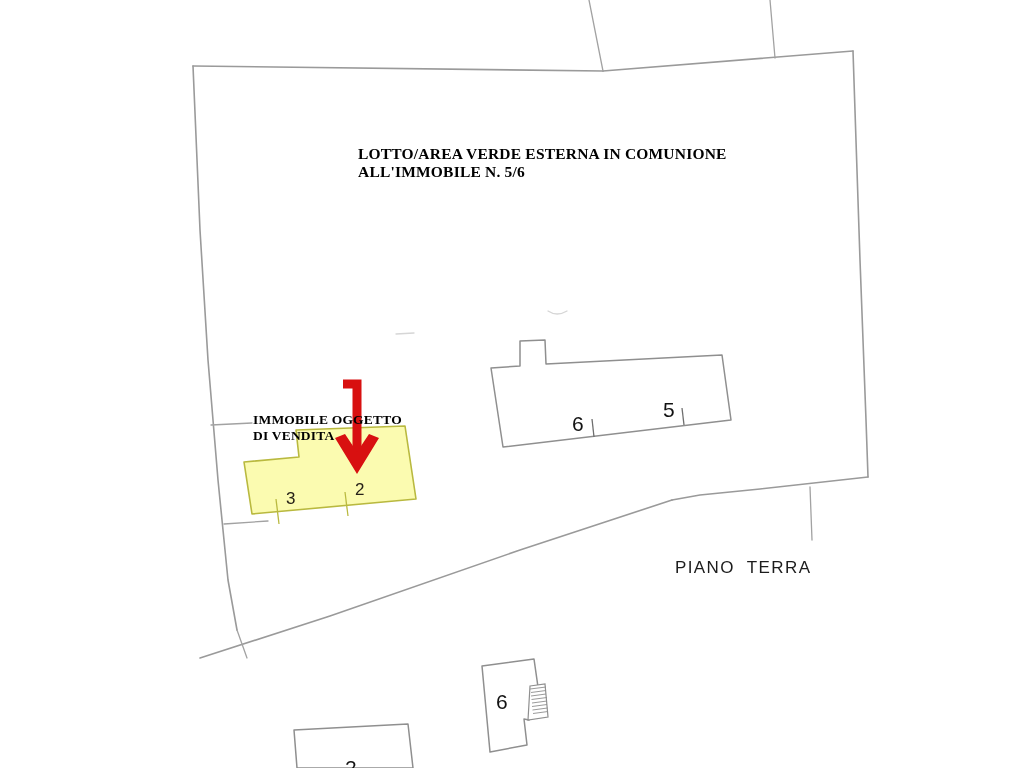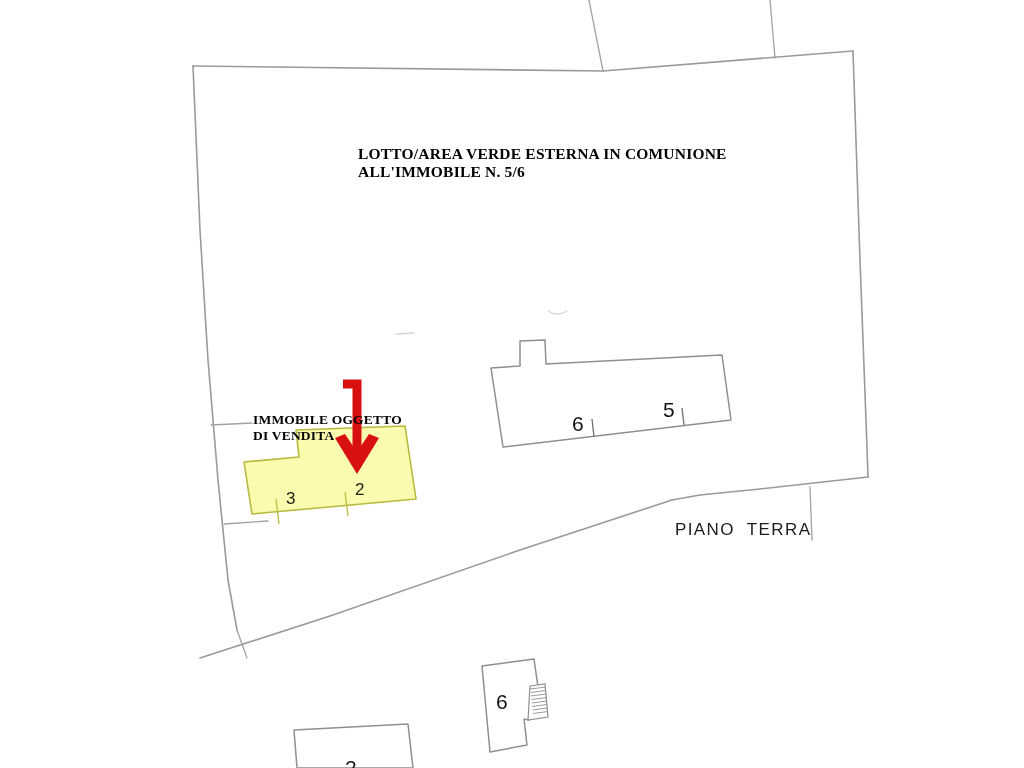--- a/index.html
+++ b/index.html
@@ -49,21 +49,21 @@
     font-size: 15.5px;
   }
   #label-immobile {
     left: 253px;
     top: 364px;
     font-size: 13.5px;
     margin-top: 48px;
   }
   #label-piano-terra {
     left: 675px;
-    top: 520px;
+    top: 558px;
     font-size: 17px;
     letter-spacing: 1.4px;
   }
   .unit-num {
     position: absolute;
     font-family: "Liberation Sans", sans-serif;
     color: #262118;
     font-size: 17px;
   }
   .unit-num.big {

